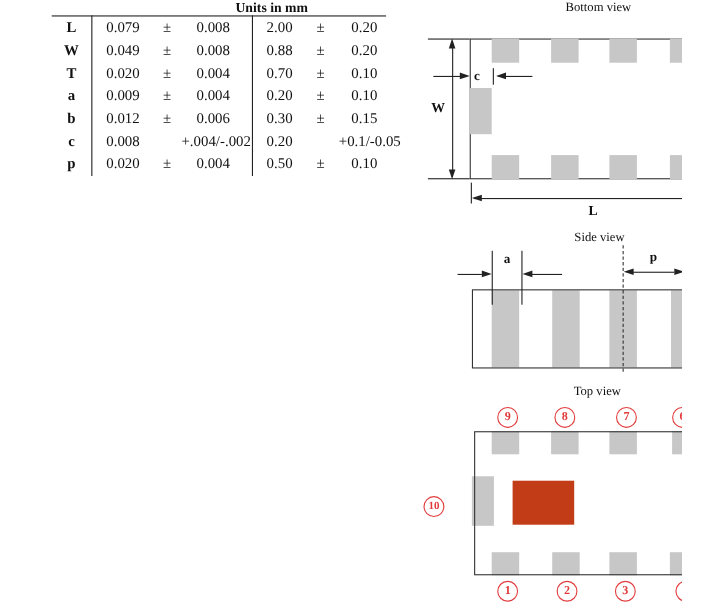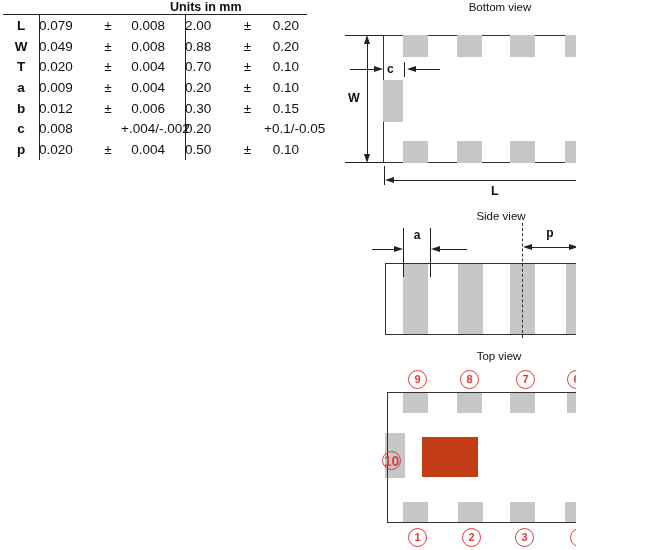--- a/index.html
+++ b/index.html
@@ -1,17 +1,17 @@
 <!DOCTYPE html>
 <html><head>
 <meta charset="utf-8">
 <style>
   html,body{margin:0;padding:0;background:#fff;}
   .canvas{position:relative;width:576px;height:550px;background:#ffffff;overflow:hidden;
-          font-family:Liberation Sans, sans-serif;color:#111;}
+          font-family:Liberation Serif, serif;color:#111;margin-left:44px;}
   
   .hl{position:absolute;height:1px;background:#222;}
   .vl{position:absolute;width:1px;background:#222;}
   .vdash{position:absolute;width:0;border-left:1.5px dashed #333;}
   
   .ar{position:absolute;width:0;height:0;border-style:solid;}
   .ar-r{border-width:3.5px 0 3.5px 9px;border-color:transparent transparent transparent #222;}
   .ar-l{border-width:3.5px 9px 3.5px 0;border-color:transparent #222 transparent transparent;}
   .ar-u{border-width:0 3.5px 9px 3.5px;border-color:transparent transparent #222 transparent;}
   .ar-d{border-width:9px 3.5px 0 3.5px;border-color:#222 transparent transparent transparent;}
@@ -25,24 +25,24 @@
   
   .pin{position:absolute;width:19px;height:19px;border:1.7px solid #e23b3b;border-radius:50%;
        box-sizing:border-box;color:#e23b3b;font-size:11px;font-weight:bold;
        display:flex;align-items:center;justify-content:center;line-height:1;}
   
   .tbl-header{position:absolute;left:170px;top:0px;font-size:12.5px;font-weight:bold;}
   .tbl-grid{position:absolute;left:3px;top:15px;width:307px;display:grid;
             grid-template-columns:36px 56px 26px 64px 46px 33px 46px;
             grid-auto-rows:20.7px;font-size:13.5px;align-items:center;}
   .cl{text-align:center;font-weight:bold;}
-  .cv1{text-align:left;padding-right:12px;}
+  .cv1{text-align:right;padding-right:12px;}
   .cp1{text-align:center;}
   .ct1{text-align:right;padding-right:20px;white-space:nowrap;}
-  .cv2{padding-right:9px;}
+  .cv2{text-align:right;padding-right:9px;}
   .cp2{text-align:center;}
   .ct2{text-align:right;padding-right:11px;white-space:nowrap;}
 </style>
 </head>
 <body>
 
 <div class="canvas">
 
   <div>
     <div class="tbl-header">Units in mm</div>
@@ -209,21 +209,21 @@
     <div class="pad" style="left:565px;top:502px;width:25px;height:21px;"></div>
     <div class="pad" style="left:385px;top:433px;width:20px;height:45px;"></div>
     <div class="pad" style="left:590px;top:433px;width:20px;height:47px;"></div>
     <div class="rect" style="left:387px;top:392px;width:223px;height:131px;"></div>
     <div class="marking" style="left:422px;top:437px;width:56px;height:40px;"></div>
 
     <div class="pin" style="left:408px;top:370px;">9</div>
     <div class="pin" style="left:460px;top:370px;">8</div>
     <div class="pin" style="left:516px;top:370px;">7</div>
     <div class="pin" style="left:567px;top:370px;">6</div>
-    <div class="pin" style="left:382px;top:451px;font-size:14px;">10</div>
+    <div class="pin" style="left:341px;top:451px;font-size:10px;">10</div>
     <div class="pin" style="left:617px;top:450px;">5</div>
     <div class="pin" style="left:408px;top:528px;">1</div>
     <div class="pin" style="left:462px;top:528px;">2</div>
     <div class="pin" style="left:515px;top:528px;">3</div>
     <div class="pin" style="left:570px;top:528px;">4</div>
   </div>
 
 </div>
 
 </body></html>

